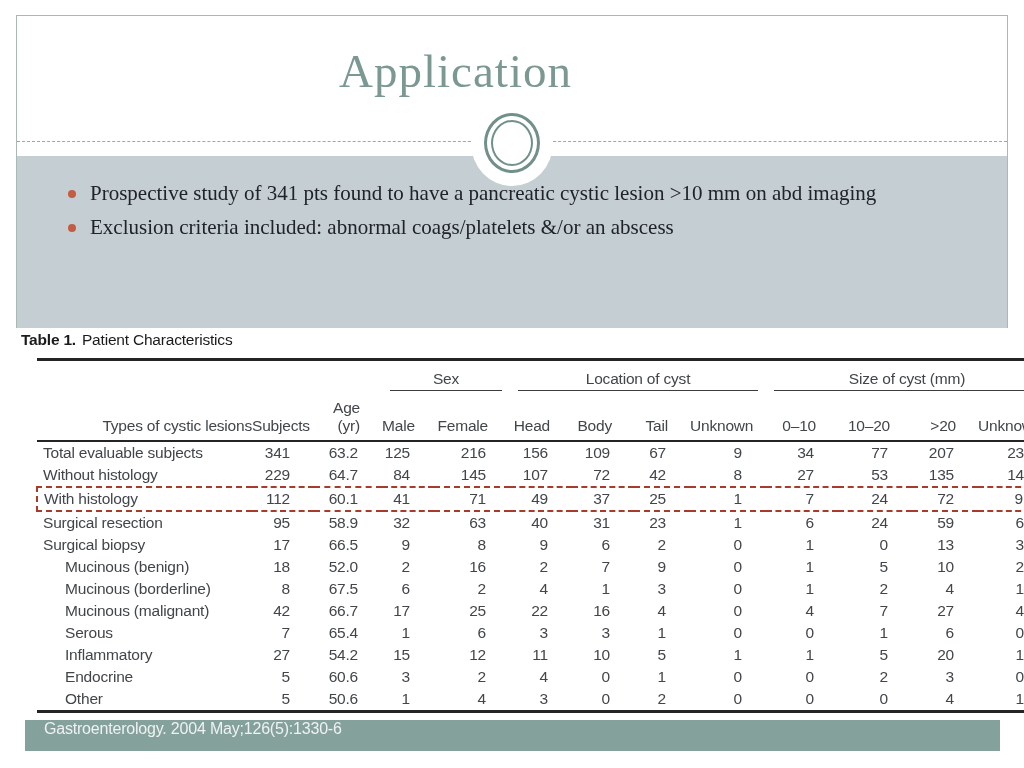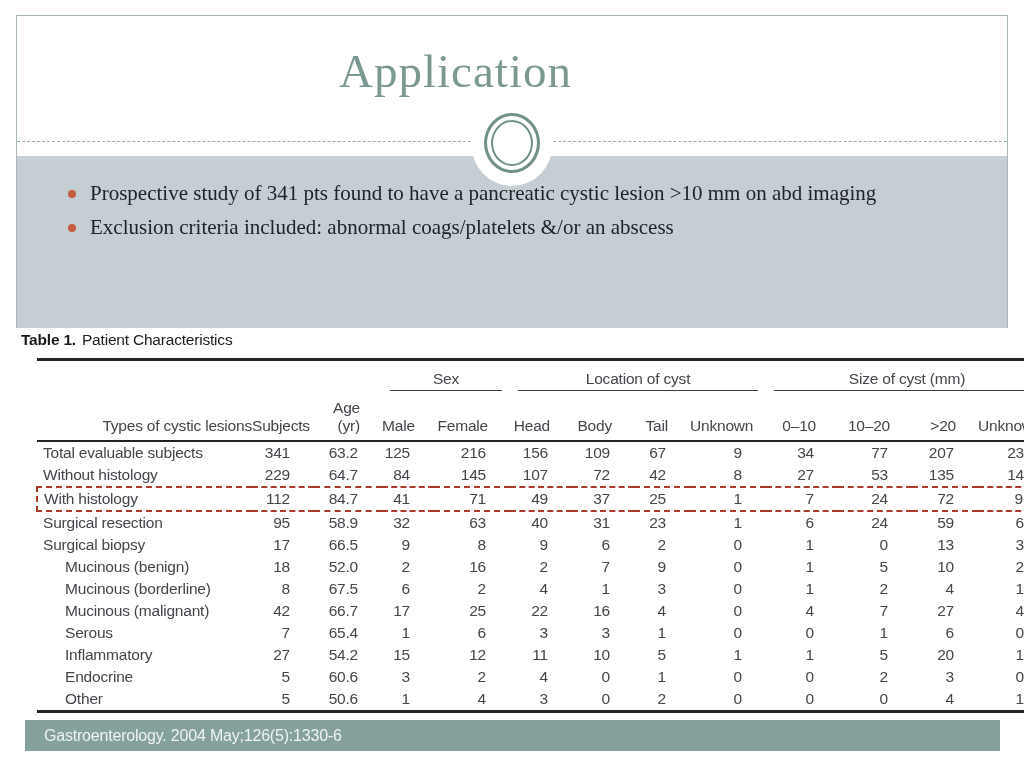--- a/index.html
+++ b/index.html
@@ -55,21 +55,21 @@
   .ptable tr.crow th.num{text-align:right;padding-right:22px;}
   .ptable td{height:22px;line-height:22px;padding:0;}
   .ptable td.lab{text-align:left;padding-left:6px;white-space:nowrap;}
   .ptable td.lab.ind{padding-left:28px;}
   .ptable td.num{text-align:right;padding-right:24px;}
   .ptable tr.hl td{border-top:2px dashed var(--highlight-red);
                    border-bottom:2px dashed var(--highlight-red);}
   .ptable tr.hl td:first-child{border-left:2px dashed var(--highlight-red);}
   .ptable tr.hl td:last-child{border-right:2px dashed var(--highlight-red);}
   .citation-bar{position:absolute;left:25px;top:720px;width:975px;height:31px;z-index:7;
-         background:var(--citation-bar-bg);display:flex;align-items:center;
+         background:var(--citation-bar-bg);display:flex;align-items:flex-start;
          font-family:"Liberation Sans",sans-serif;font-size:16px;color:var(--citation-text);
          padding-left:19px;box-sizing:border-box;letter-spacing:-0.2px;}
 </style>
 </head>
 <body>
 
 <div class="slide">
   <div class="frame"></div>
 
   <div class="title">Application</div>
@@ -170,21 +170,21 @@
             <td class="num">42</td>
             <td class="num">8</td>
             <td class="num">27</td>
             <td class="num">53</td>
             <td class="num">135</td>
             <td class="num">14</td>
           </tr>
           <tr class="hl">
             <td class="lab">With histology</td>
             <td class="num">112</td>
-            <td class="num">84.7</td>
+            <td class="num">60.1</td>
             <td class="num">41</td>
             <td class="num">71</td>
             <td class="num">49</td>
             <td class="num">37</td>
             <td class="num">25</td>
             <td class="num">1</td>
             <td class="num">7</td>
             <td class="num">24</td>
             <td class="num">72</td>
             <td class="num">9</td>

